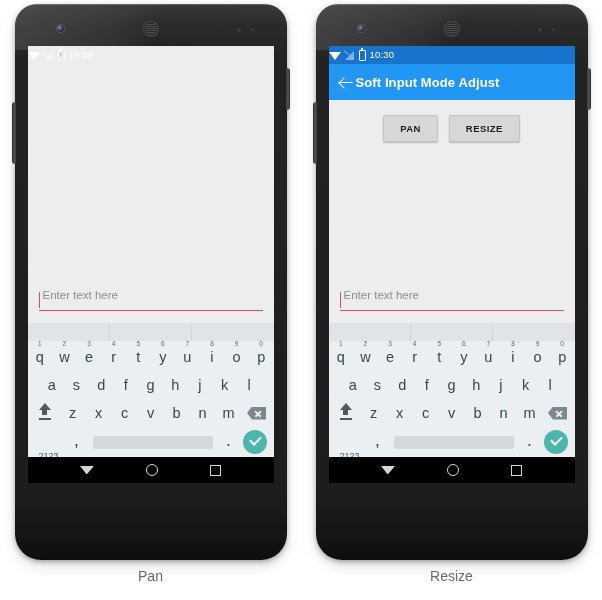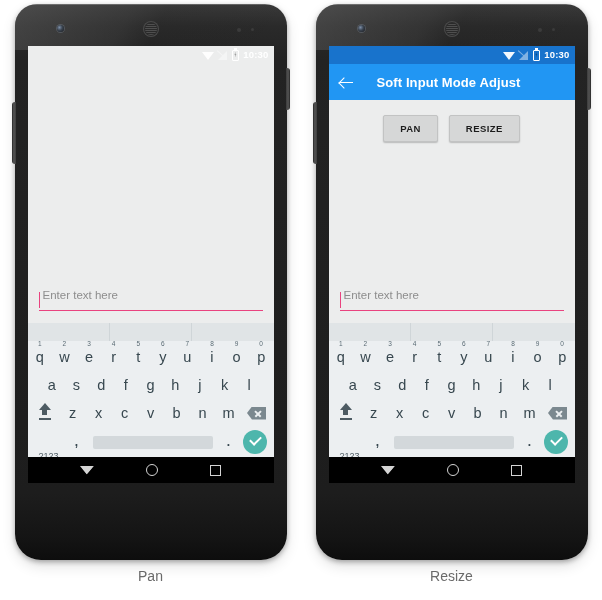--- a/index.html
+++ b/index.html
@@ -102,25 +102,24 @@
     display: flex;
     flex-direction: column;
   }
 
   
   .statusbar {
     height: 18px;
     flex: none;
     display: flex;
     align-items: center;
-    justify-content: flex-end;
     padding-right: 5px;
     gap: 4px;
     font-size: 9.5px;
-    font-weight: bold;
+    font-weight: normal;
     letter-spacing: .2px;
   }
   .statusbar.light { background: #eceded; color: #ffffff; }
   .statusbar.blue  { background: #1873cc; color: #ffffff; }
 
   .ic-wifi {
     width: 12px; height: 9px; position: relative;
   }
   .ic-wifi::after {
     content: "";
@@ -169,21 +168,21 @@
   .clock { line-height: 1; }
 
   
   .appbar {
     flex: none;
     height: 36px;
     background: #2196f3;
     display: flex;
     align-items: center;
     padding-left: 10px;
-    gap: 23px;
+    gap: 2px;
   }
   .back-arrow {
     width: 15px; height: 15px; position: relative; flex: none;
   }
   .back-arrow::before {
     content: "";
     position: absolute; left: 1px; top: 7px;
     width: 13px; height: 1.6px; background: #fff;
   }
   .back-arrow::after {

